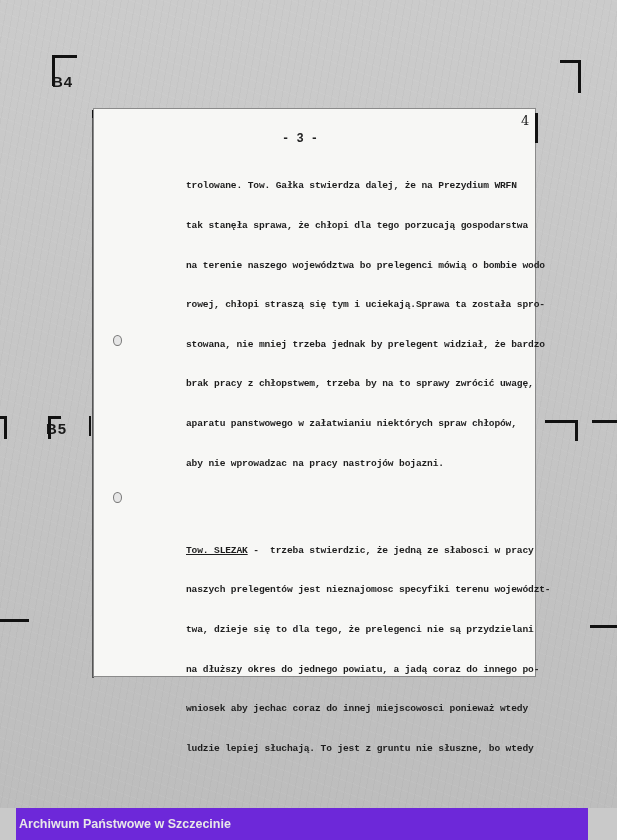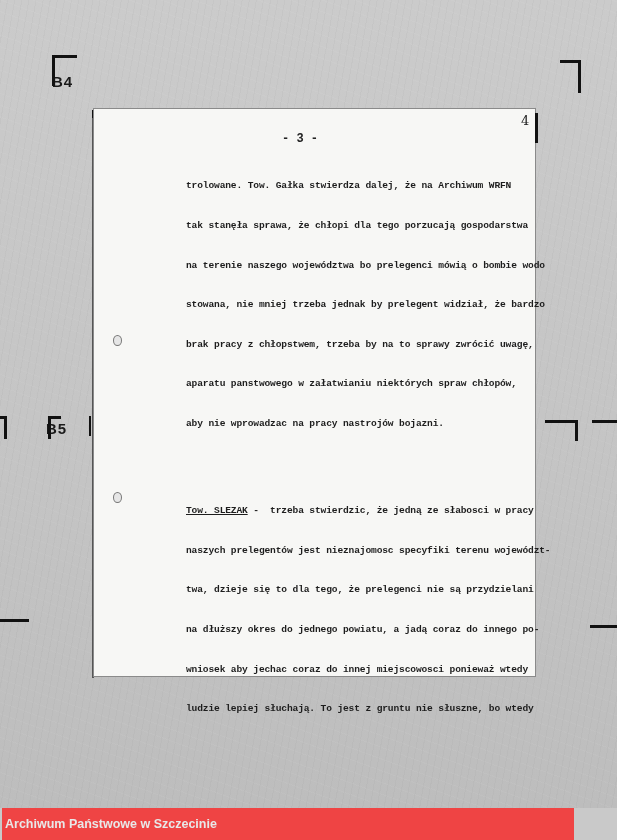--- a/index.html
+++ b/index.html
@@ -50,22 +50,22 @@
       position: absolute; left: 186px; top: 153px; width: 345px;
       font-size: 9.6px; line-height: 13.2px; color: #1d1d1d;
       font-weight: bold; letter-spacing: -0.15px;
       white-space: pre;
     }
     .line { display: block; height: 13.2px; }
     .gap { display: block; height: 8px; }
     .u { text-decoration: underline; text-align: right; }
 
     .footer {
-      position: absolute; left: 2px; top: 808px; width: 572px; height: 32px;
-      background: #ef4444;
+      position: absolute; left: 16px; top: 808px; width: 572px; height: 32px;
+      background: #6d28d9;
     }
     .footer-text {
       position: absolute; left: 3px; top: 9px;
       font-family: "Liberation Sans", sans-serif; font-size: 12.5px;
       color: #e8e8e8; font-weight: bold;
     }
   </style>
 </head>
 <body>
 
@@ -99,23 +99,24 @@
 <span class="page-number">- 3 -</span>
 
 <svg class="stamp" viewBox="0 0 22 110">
   <text x="4" y="20" font-size="7" fill="#777" font-family="Liberation Mono, monospace" transform="rotate(-90 11 55)">PW20 V15</text>
 </svg>
 
 <div class="punch-hole" style="left:113px; top:335px;"></div>
 <div class="punch-hole" style="left:113px; top:492px;"></div>
 
 <div class="text-block">
-  <span class="line">trolowane. Tow. Gałka stwierdza dalej, że na Archiwum WRFN</span>
+  <span class="line">trolowane. Tow. Gałka stwierdza dalej, że na Prezydium WRFN</span>
   <span class="line">tak stanęła sprawa, że chłopi dla tego porzucają gospodarstwa</span>
   <span class="line">na terenie naszego województwa bo prelegenci mówią o bombie wodo</span>
+  <span class="line">rowej, chłopi straszą się tym i uciekają.Sprawa ta została spro-</span>
   <span class="line">stowana, nie mniej trzeba jednak by prelegent widział, że bardzo</span>
   <span class="line">brak pracy z chłopstwem, trzeba by na to sprawy zwrócić uwagę,</span>
   <span class="line">aparatu panstwowego w załatwianiu niektórych spraw chłopów,</span>
   <span class="line">aby nie wprowadzac na pracy nastrojów bojazni.</span>
   <span class="gap"></span>
 
   <span class="line"><span class="u">Tow. SLEZAK</span><span> -  trzeba stwierdzic, że jedną ze słabosci w pracy</span></span>
   <span class="line">naszych prelegentów jest nieznajomosc specyfiki terenu województ-</span>
   <span class="line">twa, dzieje się to dla tego, że prelegenci nie są przydzielani</span>
   <span class="line">na dłuższy okres do jednego powiatu, a jadą coraz do innego po-</span>

